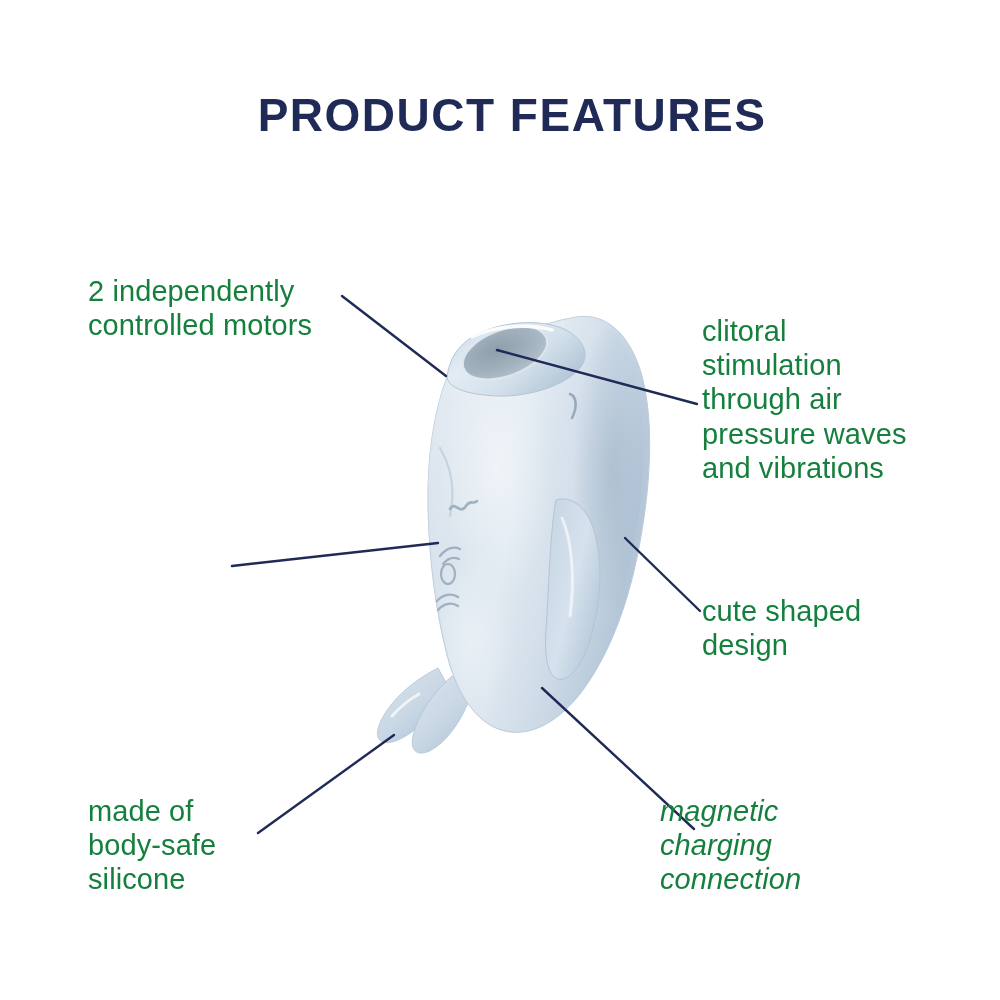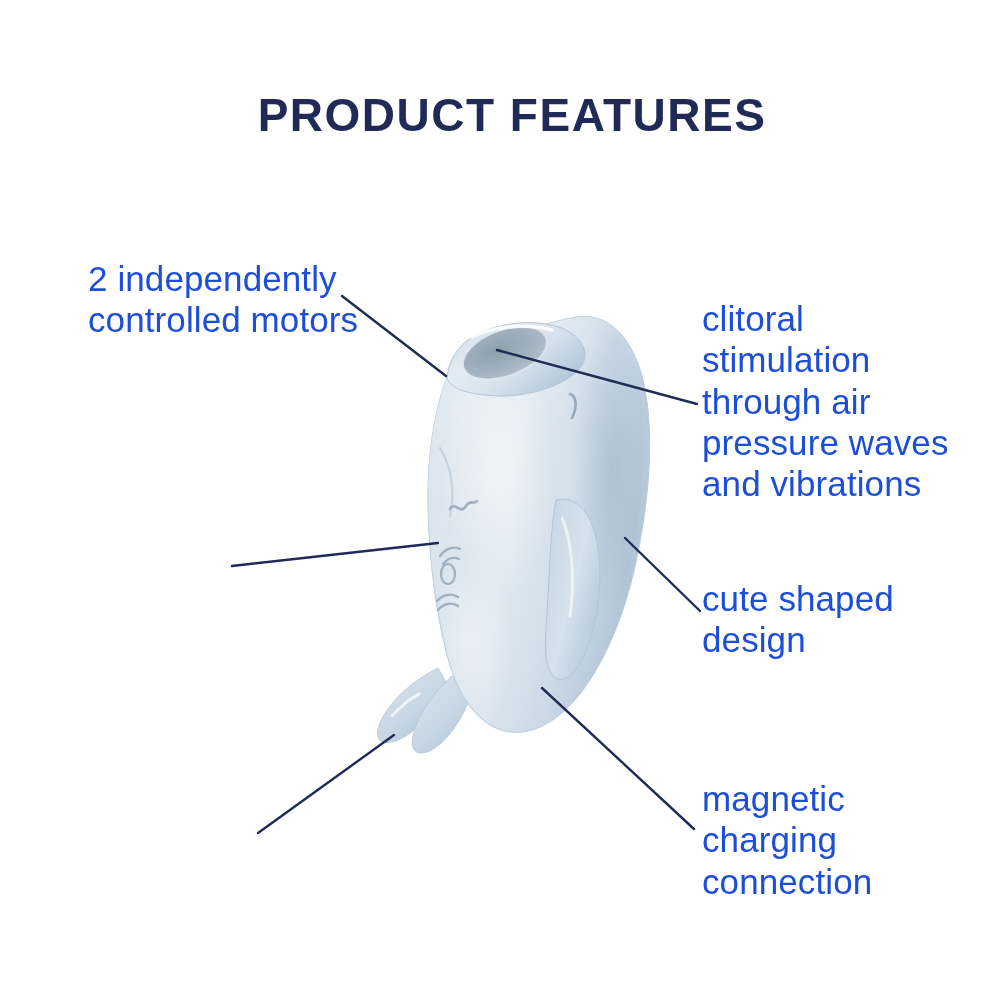--- a/index.html
+++ b/index.html
@@ -30,37 +30,38 @@
     font-weight: 700;
     letter-spacing: 1.5px;
     color: #1f2a57;
     font-family: "Liberation Sans", sans-serif;
     margin-left: 12px;
   }
 
   
   .callout {
     position: absolute;
-    color: #1d4ed8;
-    font-size: 35px;
+    color: #15803d;
+    font-size: 29px;
     line-height: 1.18;
     font-weight: 400;
     letter-spacing: 0.1px;
     font-family: "Liberation Sans", sans-serif;
     white-space: pre-line;
+    margin-top: 16px;
   }
   .callout.left  { text-align: left; }
   .callout.right { text-align: left; }
 
   #callout-motors          { left: 88px;  top: 258px; width: 300px; }
   #callout-settings        { left: 90px;  top: 455px; width: 240px; }
   #callout-silicone        { left: 88px;  top: 778px; width: 230px; }
   #callout-clitoral        { left: 702px; top: 298px; width: 260px; }
   #callout-cute            { left: 702px; top: 578px; width: 250px; }
-  #callout-magnetic        { left: 702px; top: 778px; width: 250px; }
+  #callout-magnetic        { left: 660px; top: 778px; width: 250px; font-style: italic; }
 
   
   #stage {
     position: absolute;
     left: 0; top: 0;
     width: 1000px;
     height: 1000px;
   }
 </style>
 </head>
@@ -231,20 +232,23 @@
       <line id="line-clitoral" x1="497" y1="350" x2="697" y2="404"></line>
       <line id="line-cute" x1="625" y1="538" x2="700" y2="611"></line>
       <line id="line-magnetic" x1="542" y1="688" x2="694" y2="829"></line>
     </g>
   </svg>
 
   <div class="callout left" id="callout-motors">2 independently
 controlled motors</div>
 
 
+  <div class="callout left" id="callout-silicone">made of
+body-safe
+silicone</div>
 
   <div class="callout right" id="callout-clitoral">clitoral
 stimulation
 through air
 pressure waves
 and vibrations</div>
 
   <div class="callout right" id="callout-cute">cute shaped
 design</div>
 

